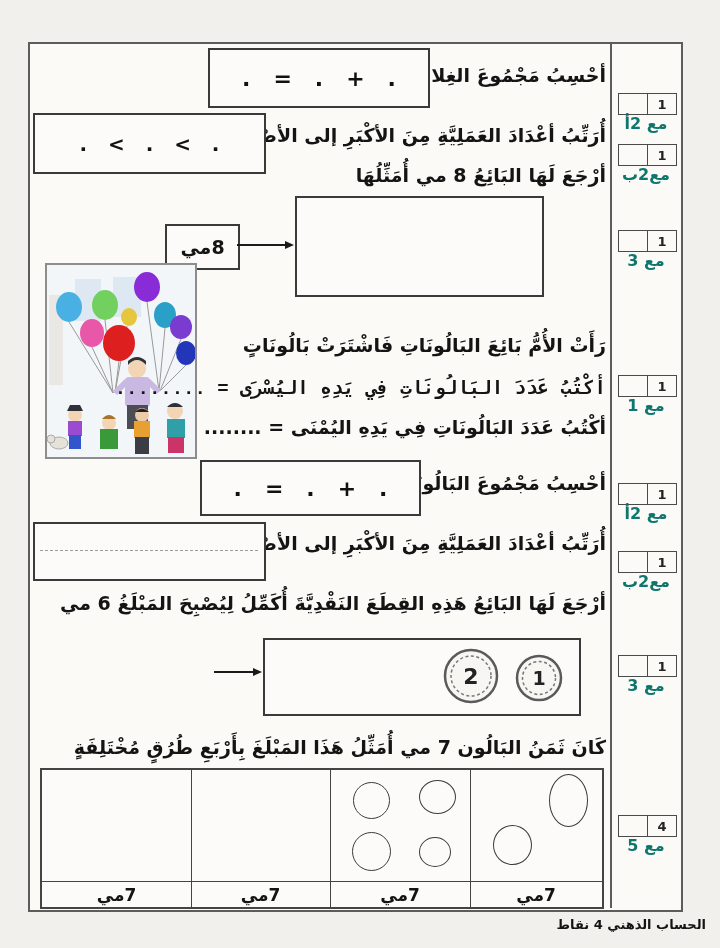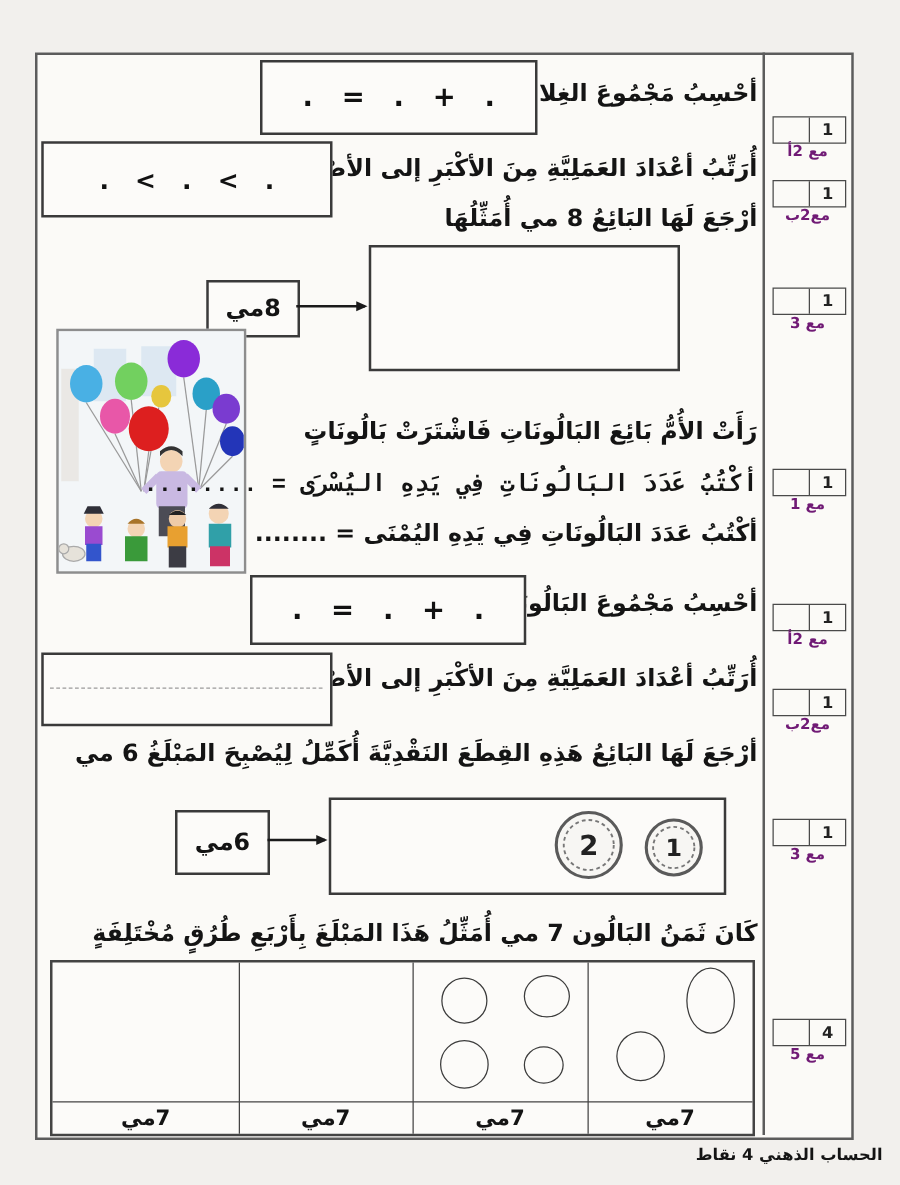--- a/index.html
+++ b/index.html
@@ -14,21 +14,21 @@
   .eq{display:flex;align-items:center;justify-content:center;direction:ltr;
       font-size:22px;color:#111;font-weight:700;gap:26px;height:100%;}
   .amountbox{display:flex;align-items:center;justify-content:center;font-size:19px;}
   .arrow{position:absolute;height:0;border-top:2px solid #1a1a1a;}
   .arrow::after{content:"";position:absolute;right:-2px;top:-5px;width:0;height:0;
       border-left:9px solid #1a1a1a;border-top:4px solid transparent;border-bottom:4px solid transparent;}
   .scorebox{position:absolute;left:618px;width:57px;height:20px;border:1.5px solid #4a4a4a;background:#fbfaf7;}
   .scorebox .cellline{position:absolute;left:49%;top:0;height:100%;border-left:1.5px solid #4a4a4a;}
   .scorebox .val{position:absolute;right:0;top:0;width:49%;height:100%;display:flex;
       align-items:center;justify-content:center;font-size:13px;color:#222;font-weight:600;}
-  .scorelabel{position:absolute;left:614px;width:64px;text-align:center;font-size:12px;color:#701a75;}
+  .scorelabel{position:absolute;left:614px;width:64px;text-align:center;font-size:16px;color:#0f766e;}
   .dashline{position:absolute;border-top:1.5px dashed #9a9a9a;}
   .circle{position:absolute;border:1.6px solid #3c3c3c;border-radius:50%;background:transparent;}
   .tablewrap{position:absolute;left:40px;top:768px;width:560px;height:137px;border:2px solid #444;background:#fcfbf9;}
   .tcol{position:absolute;top:0;height:100%;border-left:1.5px solid #444;}
   .tfootline{position:absolute;left:0;top:111px;width:100%;border-top:1.5px solid #444;}
   .tfoot{position:absolute;top:112px;height:25px;display:flex;align-items:center;justify-content:center;
          font-size:17px;}
   .footnote{position:absolute;top:917px;right:14px;font-size:13px;}
   .illus{position:absolute;left:45px;top:263px;width:148px;height:192px;border:2px solid #8d8d8d;background:#f2f5f8;}
 </style>
@@ -116,23 +116,20 @@
   <div class="wbox" style="left:200px;top:460px;width:217px;height:52px;">
     <div class="eq" style="white-space:pre;">.   =   .   +   .</div>
   </div>
 
   <div class="qtext ar" style="top:532px;right:114px;">أُرَتِّبُ أعْدَادَ العَمَلِيَّةِ مِنَ الأكْبَرِ إلى الأصْغَرِ</div>
   <div class="wbox" style="left:33px;top:522px;width:229px;height:55px;">
     <div class="dashline" style="left:5px;top:26px;width:218px;"></div>
   </div>
 
   <div class="qtext ar" style="top:592px;right:114px;">أرْجَعَ لَهَا البَائِعُ هَذِهِ القِطَعَ النَقْدِيَّةَ أُكَمِّلُ لِيُصْبِحَ المَبْلَغُ 6 مي</div>
-  <div class="wbox amountbox ar" style="left:140px;top:648px;width:72px;height:48px;">
-    <span>6مي</span>
-  </div>
   <div class="arrow" style="left:214px;top:671px;width:46px;"></div>
   <div class="wbox" style="left:263px;top:638px;width:314px;height:74px;">
     <svg width="310" height="70" viewBox="0 0 310 70">
       <circle cx="206" cy="36" r="26" fill="#f7f6f3" stroke="#5a5a5a" stroke-width="2.5"></circle>
       <circle cx="206" cy="36" r="20" fill="none" stroke="#777" stroke-width="1.5" stroke-dasharray="3 2.5"></circle>
       <text x="206" y="44" font-size="22" font-weight="bold" fill="#222" text-anchor="middle">2</text>
       <circle cx="274" cy="38" r="22" fill="#f7f6f3" stroke="#5a5a5a" stroke-width="2.5"></circle>
       <circle cx="274" cy="38" r="16.5" fill="none" stroke="#777" stroke-width="1.5" stroke-dasharray="3 2.5"></circle>
       <text x="274" y="45" font-size="19" font-weight="bold" fill="#222" text-anchor="middle">1</text>
     </svg>

